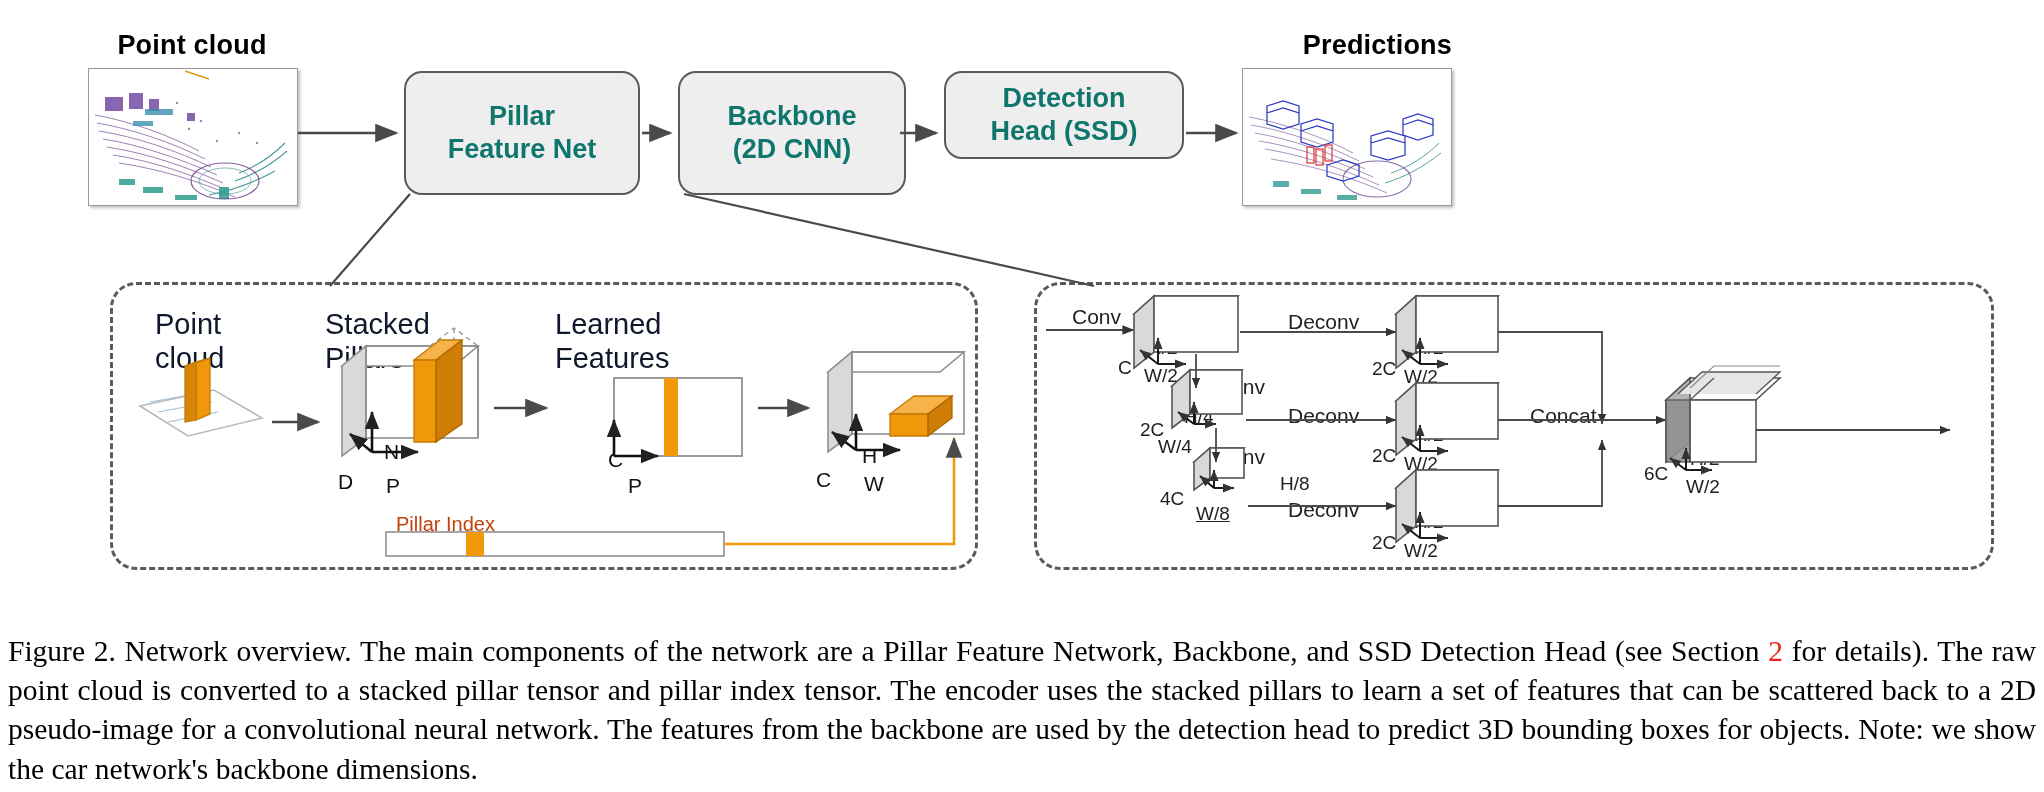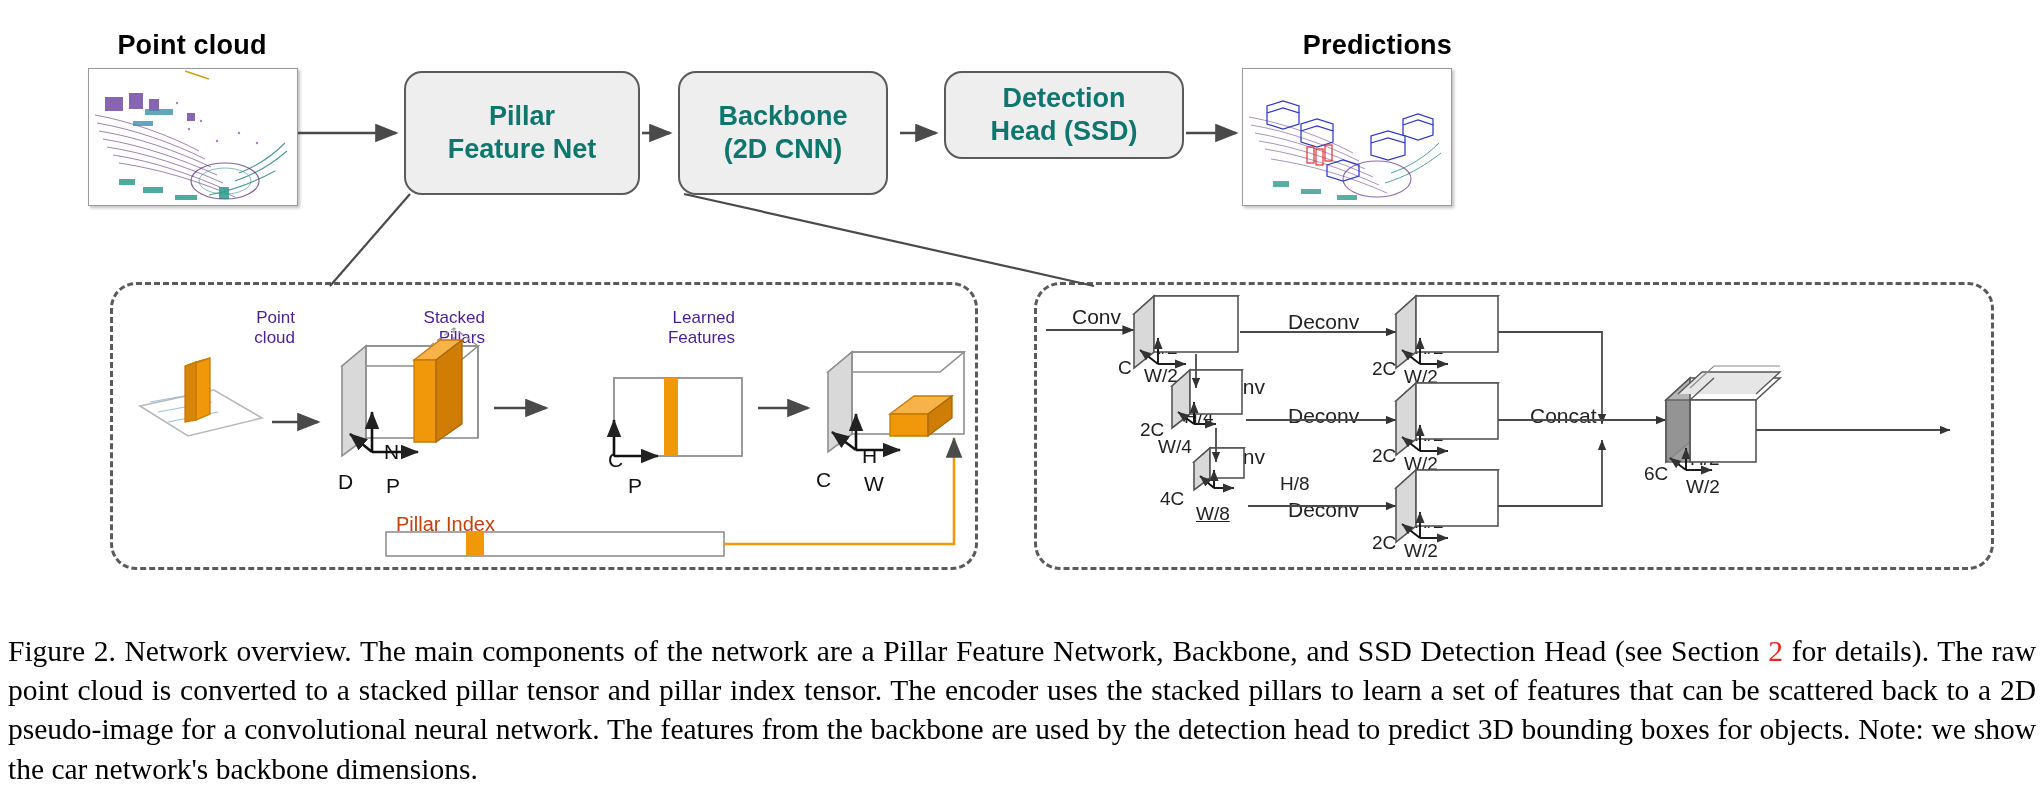--- a/index.html
+++ b/index.html
@@ -32,21 +32,21 @@
   }
 
   
   .dashpanel{
     border:3px dashed #5a5a5a;border-radius:26px;box-sizing:border-box;
     background:transparent;
   }
 
   
   .detail-title{
-    font-size:17px;color:#4c1d95;text-align:right;line-height:1.16;
+    font-size:29px;color:#0f172a;text-align:left;line-height:1.16;
     white-space:pre-line;font-weight:400;
   }
   .tiny{font-size:19px;color:#222;white-space:nowrap;font-weight:400;}
   .tiny-lg{font-size:21px;color:#222;white-space:nowrap;font-weight:400;}
   .axis-lbl{font-size:21px;color:#111;white-space:nowrap;}
   .pillar-index-lbl{font-size:20px;color:#c2410c;white-space:nowrap;}
 
   
   .overlay{position:absolute;left:0;top:0;width:2044px;height:792px;pointer-events:none;}
 
@@ -163,21 +163,21 @@
     </svg>
   </div>
 
   <div class="abs stage" style="left:404px;top:71px;width:236px;height:124px;">
     <div>
       <span>Pillar</span><br>
       <span>Feature Net</span>
     </div>
   </div>
 
-  <div class="abs stage" style="left:678px;top:71px;width:210px;height:124px;justify-content:center;">
+  <div class="abs stage" style="left:678px;top:71px;width:228px;height:124px;justify-content:center;">
     <div>
       <span>Backbone</span><br>
       <span>(2D CNN)</span>
     </div>
   </div>
 
   <div class="abs stage" style="left:944px;top:71px;width:240px;height:88px;">
     <div>
       <span>Detection</span><br>
       <span>Head (SSD)</span>

